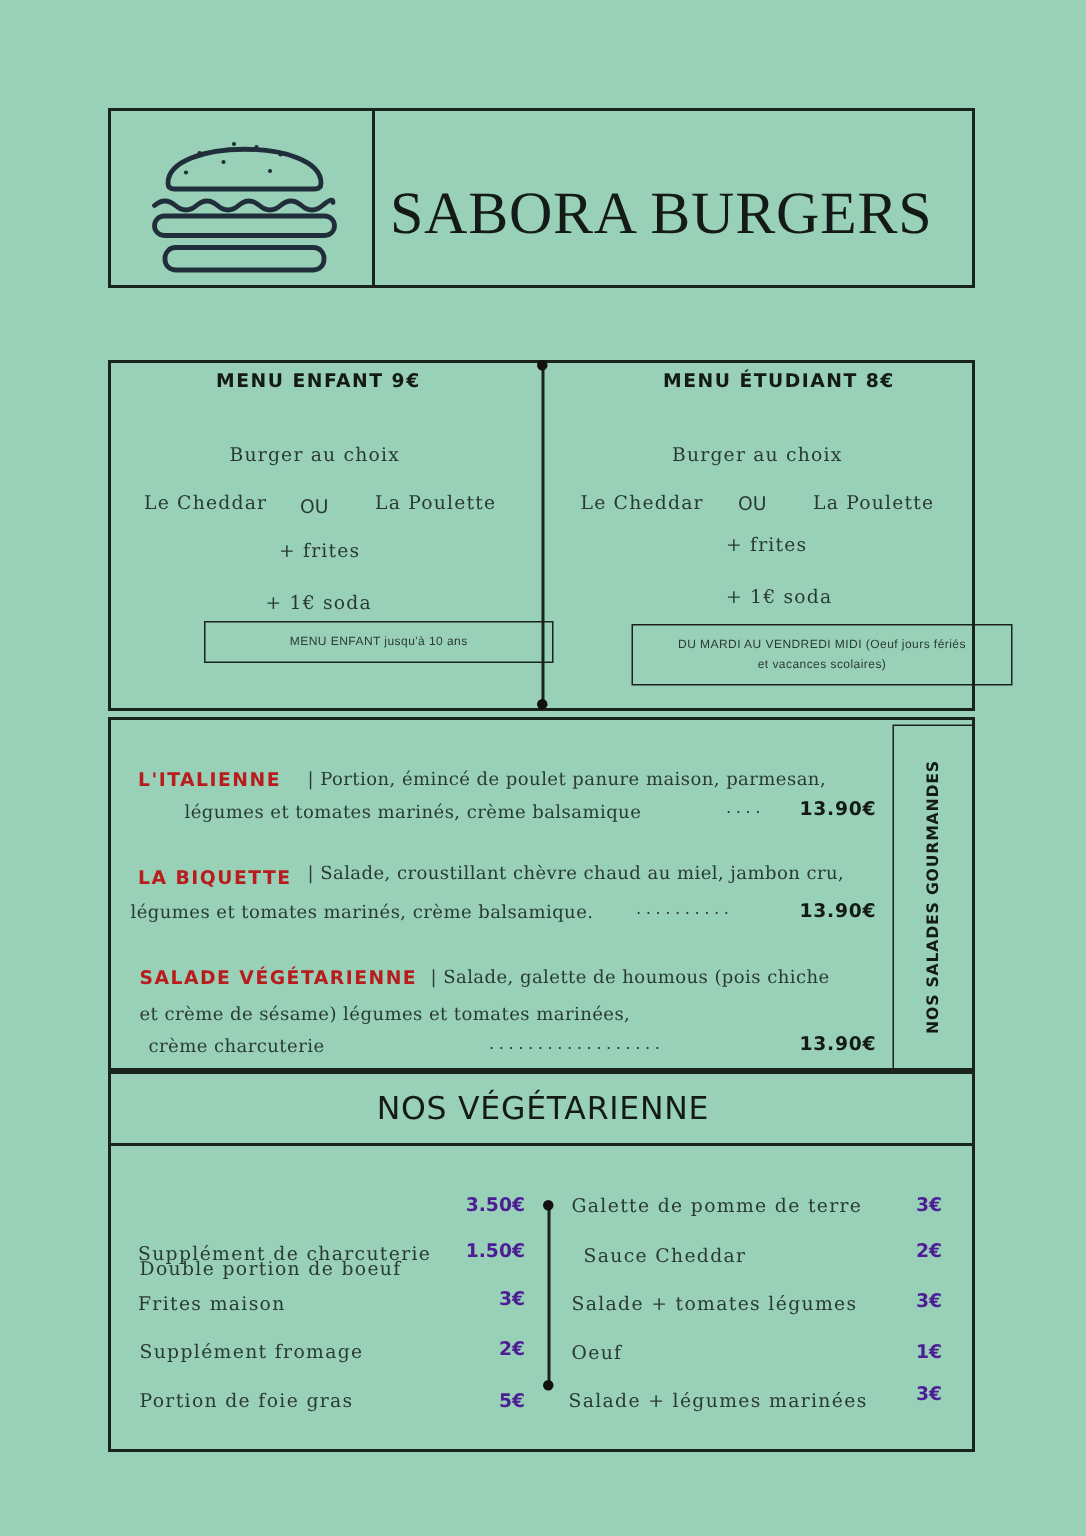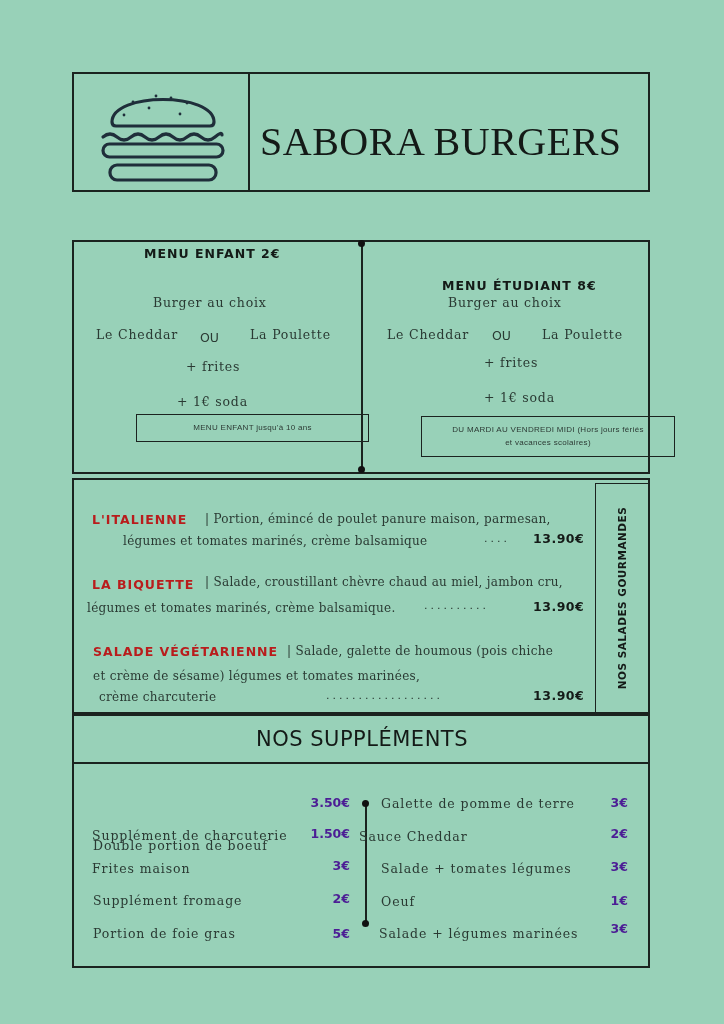--- a/index.html
+++ b/index.html
@@ -59,42 +59,42 @@
   <rect x="10" y="81" width="106" height="15" rx="7"></rect>
 </svg>
 <div class="abs" id="brand-title">SABORA BURGERS</div>
 
 <div class="box" id="menus"></div>
 <div class="line" style="left:361px;top:243px;width:2px;height:228px;"></div>
 <div class="dot" style="left:358px;top:240px;"></div>
 <div class="dot" style="left:358px;top:466px;"></div>
 
 <div>
-  <div class="menu-title" style="left:144px;top:246px;">MENU ENFANT 2€</div>
+  <div class="menu-title" style="left:144px;top:246px;">MENU ENFANT 9€</div>
   <div class="menu-text" style="left:153px;top:295px;">Burger au choix</div>
   <div class="menu-text" style="left:96px;top:327px;">Le Cheddar</div>
   <div class="ou" style="left:200px;top:330px;">OU</div>
   <div class="menu-text" style="left:250px;top:327px;">La Poulette</div>
   <div class="menu-text" style="left:186px;top:359px;">+ frites</div>
   <div class="menu-text" style="left:177px;top:394px;">+ 1€ soda</div>
   <div class="note" style="left:95px;top:414px;width:233px;height:28px;">
     <span>MENU ENFANT jusqu'à 10 ans</span>
   </div>
 </div>
 
 <div>
-  <div class="menu-title" style="left:442px;top:246px;margin-top:32px;">MENU ÉTUDIANT 8€</div>
+  <div class="menu-title" style="left:442px;top:246px;">MENU ÉTUDIANT 8€</div>
   <div class="menu-text" style="left:448px;top:295px;">Burger au choix</div>
   <div class="menu-text" style="left:387px;top:327px;">Le Cheddar</div>
   <div class="ou" style="left:492px;top:328px;">OU</div>
   <div class="menu-text" style="left:542px;top:327px;">La Poulette</div>
   <div class="menu-text" style="left:484px;top:355px;">+ frites</div>
   <div class="menu-text" style="left:484px;top:390px;">+ 1€ soda</div>
   <div class="note" style="left:380px;top:416px;width:254px;height:41px;flex-direction:column;">
-    <span>DU MARDI AU VENDREDI MIDI (Hors jours fériés</span>
+    <span>DU MARDI AU VENDREDI MIDI (Oeuf jours fériés</span>
     <span>et vacances scolaires)</span>
   </div>
 </div>
 
 <div class="box" id="salads"></div>
 <div class="box thin" id="salads-side"></div>
 <div class="abs" id="salads-side-label">NOS SALADES GOURMANDES</div>
 
 <div>
   <div class="salad-name" style="left:92px;top:512px;">L'ITALIENNE</div>
@@ -115,21 +115,21 @@
 <div>
   <div class="salad-name" style="left:93px;top:644px;">SALADE VÉGÉTARIENNE</div>
   <div class="salad-desc" style="left:287px;top:644px;">| Salade, galette de houmous (pois chiche</div>
   <div class="salad-desc" style="left:93px;top:669px;">et crème de sésame) légumes et tomates marinées,</div>
   <div class="salad-desc" style="left:99px;top:690px;">crème charcuterie</div>
   <div class="dots" style="left:326px;top:689px;">..................</div>
   <div class="price" style="left:533px;top:688px;">13.90€</div>
 </div>
 
 <div class="box" id="supp-header"></div>
-<div class="abs" id="supp-title">NOS SUPPLÉMENTS</div>
+<div class="abs" id="supp-title">NOS VÉGÉTARIENNE</div>
 <div class="box" id="supp-body"></div>
 <div class="line" style="left:365px;top:803px;width:2px;height:121px;"></div>
 <div class="dot" style="left:362px;top:800px;"></div>
 <div class="dot" style="left:362px;top:920px;"></div>
 
 <div>
   <div class="supp-item" style="left:93px;top:795px;margin-top:43px;">Double portion de boeuf</div>
   <div class="supp-price" style="left:290px;width:60px;top:795px;">3.50€</div>
   <div class="supp-item" style="left:92px;top:828px;">Supplément de charcuterie</div>
   <div class="supp-price" style="left:290px;width:60px;top:826px;">1.50€</div>
@@ -137,21 +137,21 @@
   <div class="supp-price" style="left:290px;width:60px;top:858px;">3€</div>
   <div class="supp-item" style="left:93px;top:893px;">Supplément fromage</div>
   <div class="supp-price" style="left:290px;width:60px;top:891px;">2€</div>
   <div class="supp-item" style="left:93px;top:926px;">Portion de foie gras</div>
   <div class="supp-price" style="left:290px;width:60px;top:926px;">5€</div>
 </div>
 
 <div>
   <div class="supp-item" style="left:381px;top:796px;">Galette de pomme de terre</div>
   <div class="supp-price" style="left:568px;width:60px;top:795px;">3€</div>
-  <div class="supp-item" style="left:359px;top:829px;">Sauce Cheddar</div>
+  <div class="supp-item" style="left:389px;top:829px;">Sauce Cheddar</div>
   <div class="supp-price" style="left:568px;width:60px;top:826px;">2€</div>
   <div class="supp-item" style="left:381px;top:861px;">Salade + tomates légumes</div>
   <div class="supp-price" style="left:568px;width:60px;top:859px;">3€</div>
   <div class="supp-item" style="left:381px;top:894px;">Oeuf</div>
   <div class="supp-price" style="left:568px;width:60px;top:893px;">1€</div>
   <div class="supp-item" style="left:379px;top:926px;">Salade + légumes marinées</div>
   <div class="supp-price" style="left:568px;width:60px;top:921px;">3€</div>
 </div>
 
 </body></html>

